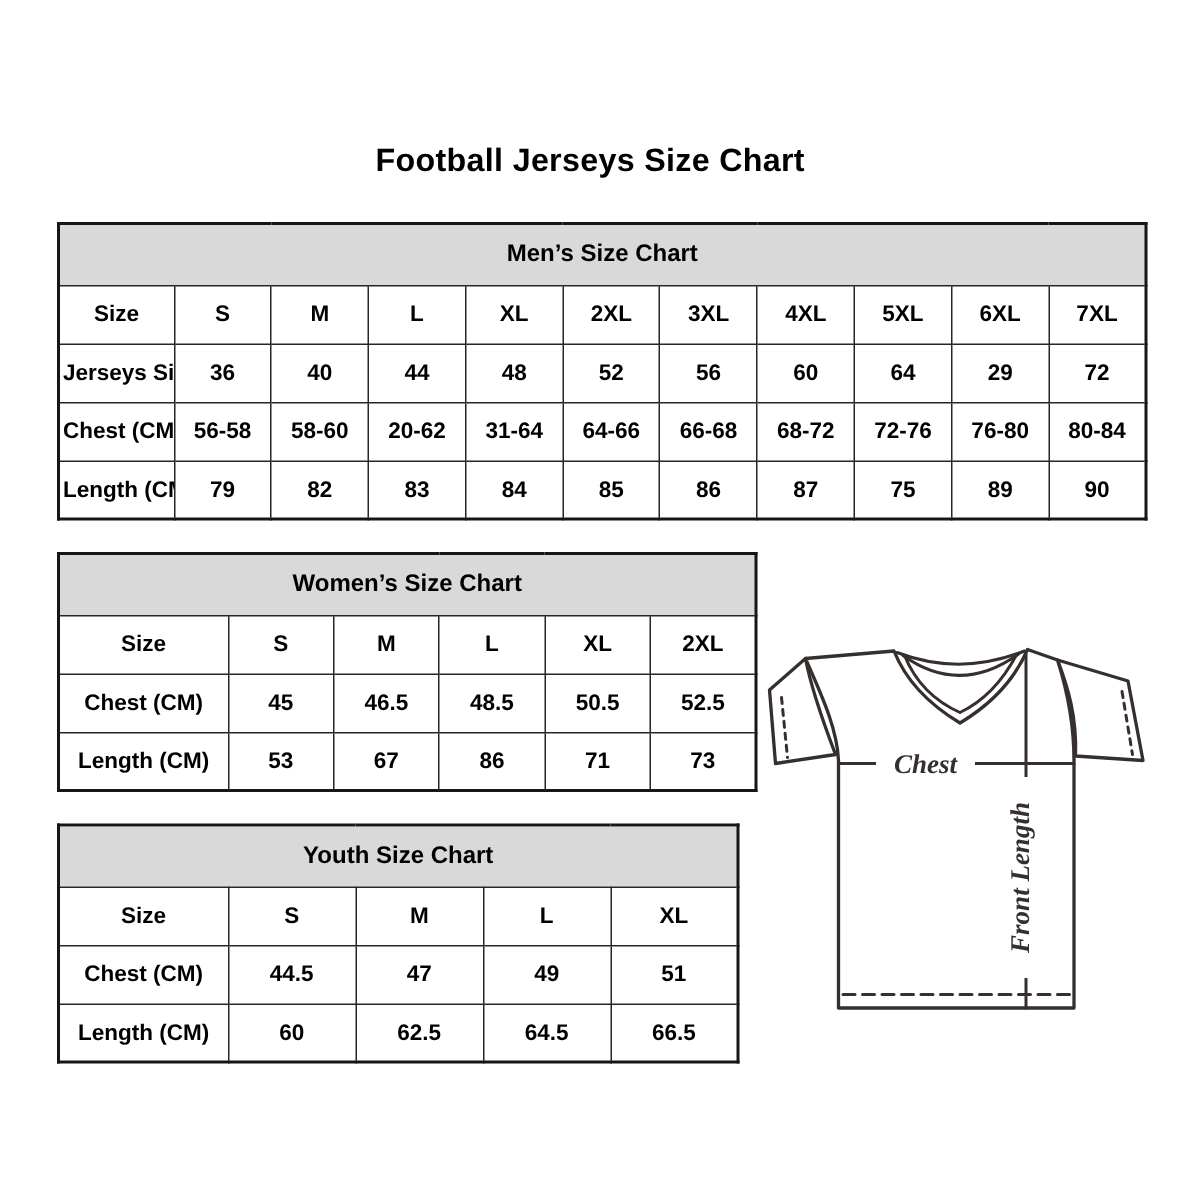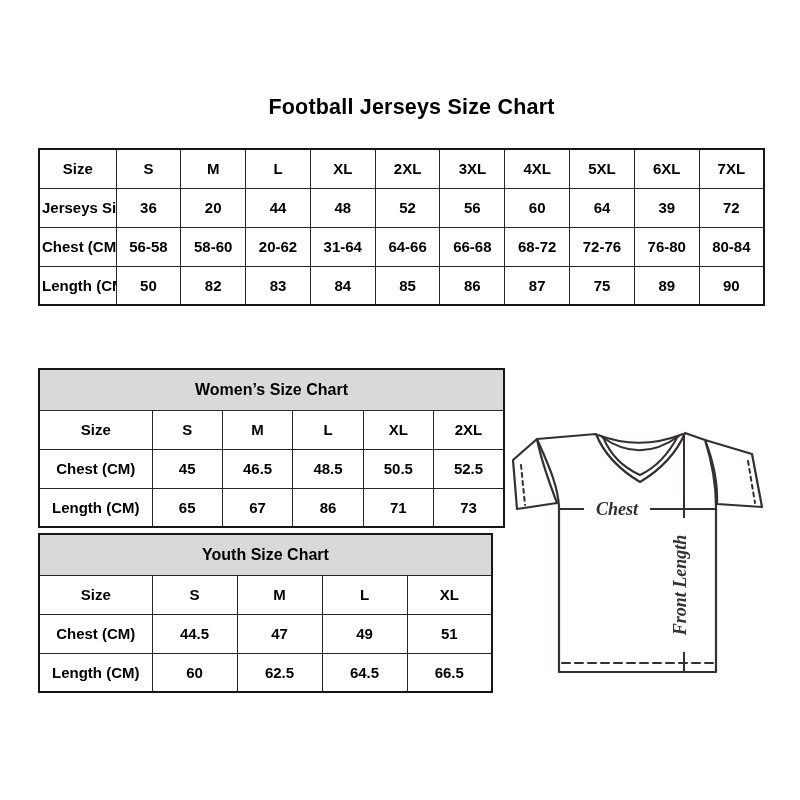--- a/index.html
+++ b/index.html
@@ -2,30 +2,30 @@
 <html><head>
 <meta charset="utf-8">
 <style>
   * { margin:0; padding:0; box-sizing:border-box; }
   html,body { background:#ffffff; }
   body {
     width:800px; height:800px; position:relative; overflow:hidden;
     font-family:"Liberation Sans", sans-serif; color:#000;
   }
   .title {
-    position:absolute; left:48px; top:95px; width:727px;
+    position:absolute; left:30px; top:95px; width:727px;
     text-align:center; font-size:21.5px; font-weight:700; letter-spacing:.2px;
   }
   table.size-table {
     position:absolute; border-collapse:collapse; table-layout:fixed;
     background:#fff; border:2.5px solid #161616;
   }
   table.men   { left:38px; top:148px; width:727px; }
   table.women { left:38px; top:368px; width:467px; }
-  table.youth { left:38px; top:533px; width:455px; }
+  table.youth { left:38px; top:549px; width:455px; }
   td {
     border:1.5px solid #262626; text-align:center; vertical-align:middle;
     font-weight:700; font-size:15px; height:39px; padding:0 2px;
     white-space:nowrap; overflow:hidden;
   }
   td.hdr { background:#d9d9d9; font-size:16px; height:41px; }
   .jersey-wrap { position:absolute; left:500px; top:412px; width:282px; height:272px; }
   svg { display:block; }
 </style>
 </head>
@@ -33,62 +33,65 @@
 
 <div class="page">
 
   <div class="title">Football Jerseys Size Chart</div>
 
   <table class="size-table men">
     <colgroup>
         <col style="width:77px">
       </colgroup>
     <tbody>
+        <tr>
+      <td class="hdr" colspan="11">Men’s Size Chart</td>
+    </tr>
     <tr>
       <td>Size</td>
       <td>S</td>
       <td>M</td>
       <td>L</td>
       <td>XL</td>
       <td>2XL</td>
       <td>3XL</td>
       <td>4XL</td>
       <td>5XL</td>
       <td>6XL</td>
       <td>7XL</td>
     </tr>
     <tr>
       <td>Jerseys Size</td>
       <td>36</td>
-      <td>20</td>
+      <td>40</td>
       <td>44</td>
       <td>48</td>
       <td>52</td>
       <td>56</td>
       <td>60</td>
       <td>64</td>
-      <td>39</td>
+      <td>29</td>
       <td>72</td>
     </tr>
     <tr>
       <td>Chest (CM)</td>
       <td>56-58</td>
       <td>58-60</td>
       <td>20-62</td>
       <td>31-64</td>
       <td>64-66</td>
       <td>66-68</td>
       <td>68-72</td>
       <td>72-76</td>
       <td>76-80</td>
       <td>80-84</td>
     </tr>
     <tr>
       <td>Length (CM)</td>
-      <td>50</td>
+      <td>79</td>
       <td>82</td>
       <td>83</td>
       <td>84</td>
       <td>85</td>
       <td>86</td>
       <td>87</td>
       <td>75</td>
       <td>89</td>
       <td>90</td>
     </tr>
@@ -114,21 +117,21 @@
     <tr>
       <td>Chest (CM)</td>
       <td>45</td>
       <td>46.5</td>
       <td>48.5</td>
       <td>50.5</td>
       <td>52.5</td>
     </tr>
     <tr>
       <td>Length (CM)</td>
-      <td>65</td>
+      <td>53</td>
       <td>67</td>
       <td>86</td>
       <td>71</td>
       <td>73</td>
     </tr>
   </tbody>
     </table>
 
   <table class="size-table youth">
     <colgroup>

